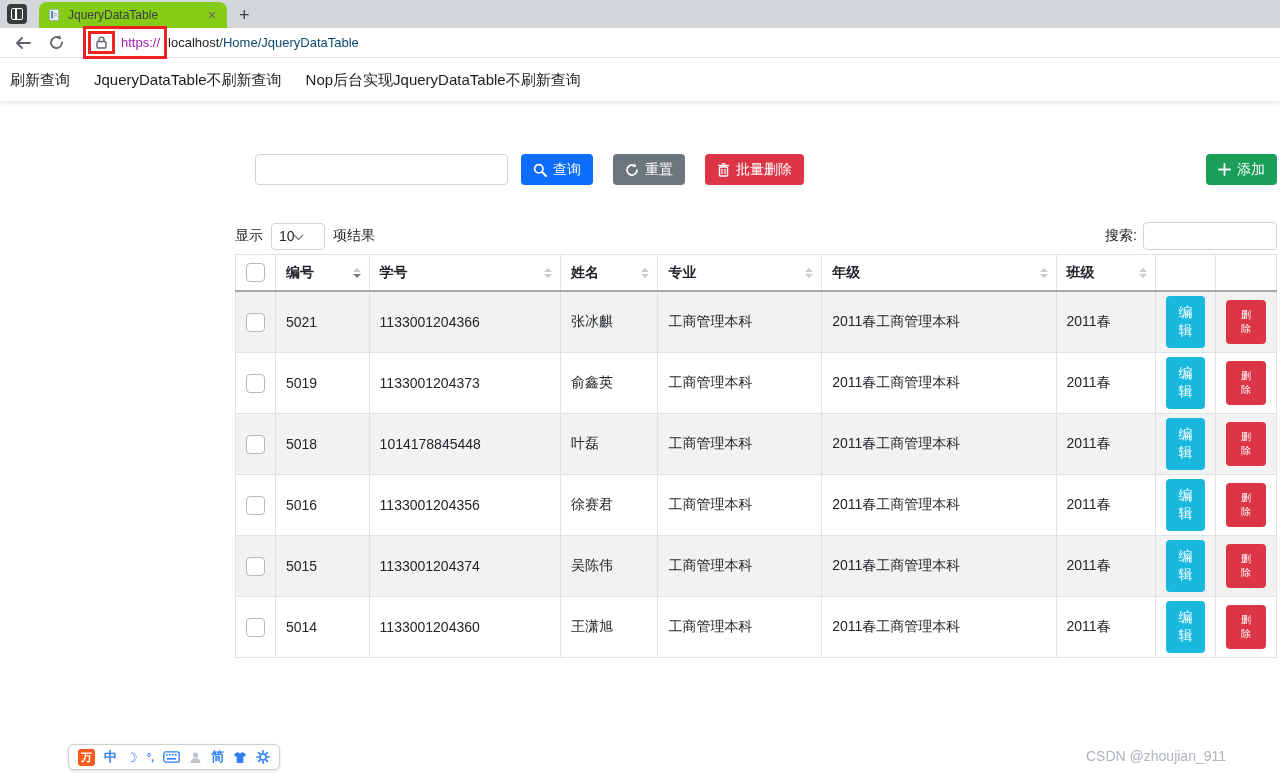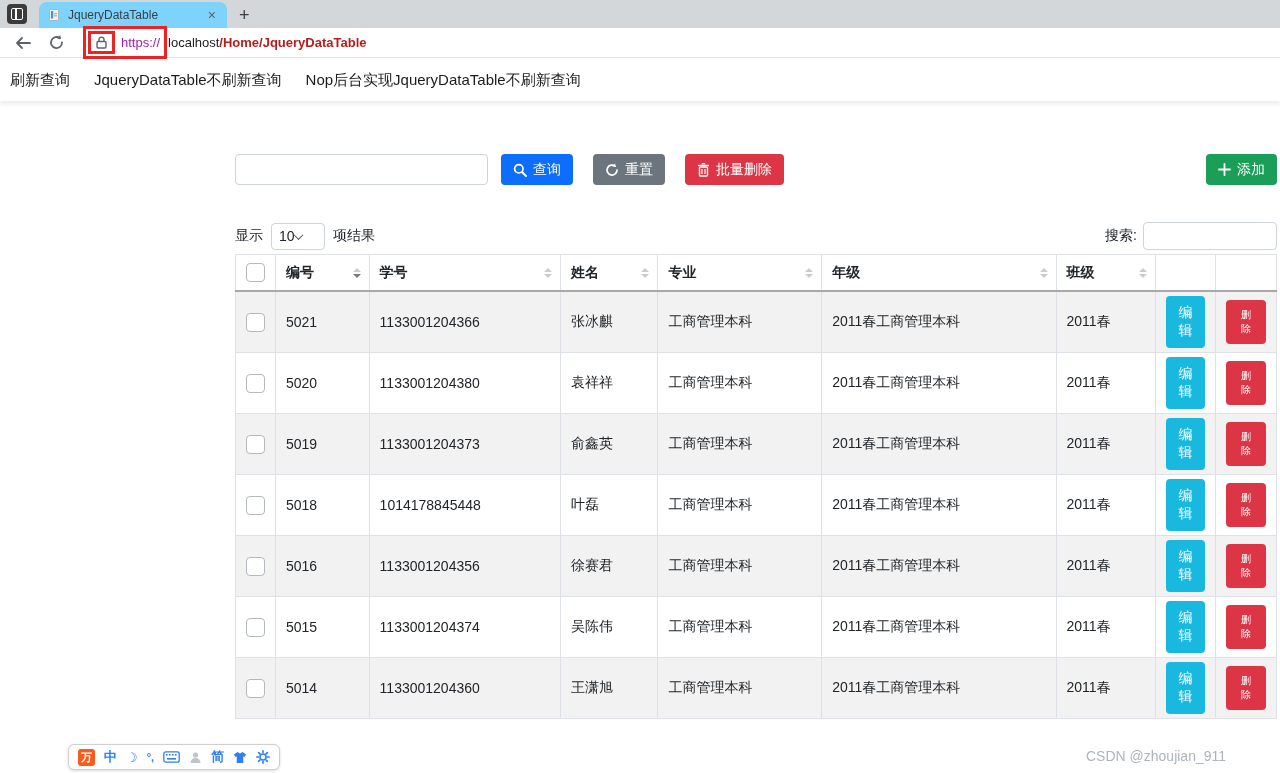--- a/index.html
+++ b/index.html
@@ -6,39 +6,39 @@
   html,body { width:1280px; height:773px; }
   body {
     font-family: "Liberation Sans", "DejaVu Sans", sans-serif;
     background:#fff; position:relative; overflow:hidden; color:#212529;
   }
   
   .tabstrip { position:absolute; top:0; left:0; width:1280px; height:28px; background:#d4d7da; display:flex; align-items:flex-end; }
   .tab-actions { width:20px; height:20px; background:#3b3b3b; border-radius:4px; margin:0 0 4px 7px; position:relative; }
   .tab-actions::before { content:""; position:absolute; inset:4px; border:1.5px solid #fff; border-radius:2px; }
   .tab-actions::after { content:""; position:absolute; left:8px; top:4px; width:1.5px; height:12px; background:#fff; }
-  .tab { width:188px; height:26px; background:#7dd3fc; border-radius:8px 8px 0 0; margin-left:12px; display:flex; align-items:center; padding:0 8px; }
+  .tab { width:188px; height:26px; background:#84cc16; border-radius:8px 8px 0 0; margin-left:12px; display:flex; align-items:center; padding:0 8px; }
   .tab-title { font-size:12px; color:#3c4043; flex:1; margin-left:7px; white-space:nowrap; overflow:hidden; }
   .tab-close { font-size:14px; color:#5f6368; padding:0 3px; cursor:default; }
   .newtab { font-size:18px; color:#3c4043; margin:0 0 3px 12px; line-height:20px; }
   .urlbar { position:absolute; top:28px; left:0; width:1280px; height:30px; background:#fff; border-bottom:1px solid #e2e2e2; display:flex; align-items:center; }
   .nav-ic { margin-left:14px; display:inline-flex; }
   .url-group { display:flex; align-items:center; margin-left:18px; }
   .red-outer { display:flex; align-items:center; border:3px solid #e22; padding:2px 4px 2px 2px; }
   .red-inner { display:flex; align-items:center; justify-content:center; border:3px solid #e22; padding:2px 5px; margin-right:6px; }
   .url-scheme { font-size:13px; color:#a21caf; }
   .url-host { font-size:13px; color:#202124; margin-left:1px; }
-  .url-path { font-size:13px; color:#b91c1c;font-weight:bold; }
+  .url-path { font-size:13px; color:#0c4a6e; }
   
   .pagenav { position:absolute; top:59px; left:0; width:1280px; height:42px; background:#fff; box-shadow:0 3px 5px rgba(0,0,0,.08); display:flex; align-items:center; }
   .pagenav a { font-size:15px; color:#1c1c1c; text-decoration:none; margin-left:10px; }
   .pagenav a + a { margin-left:24px; }
   
   .main { position:absolute; left:235px; top:154px; width:1042px; }
-  .toolbar { display:flex; align-items:flex-start; }
+  .toolbar { display:flex; align-items:flex-start;margin-left:20px; }
   .kw-input { width:253px; height:31px; border:1px solid #ced4da; border-radius:4px; padding:0 8px; font-size:14px; margin-right:13px; outline:none; }
   .btn { height:31px; border:none; border-radius:4px; color:#fff; font-size:14px; display:inline-flex; align-items:center; gap:6px; padding:0 12px; margin-right:20px; cursor:default; }
   .btn-primary { background:#0d6efd; }
   .btn-secondary { background:#6c757d; }
   .btn-danger { background:#dc3545; margin-right:0; }
   .btn-success { background:#1b9e57; margin-left:auto; margin-right:0; }
   .controls { display:flex; align-items:center; margin-top:37px; height:28px; font-size:14px; }
   .pagesize { display:inline-flex; align-items:center; justify-content:flex-start; width:54px; height:27px; border:1px solid #ced4da; border-radius:4px; padding:0 7px; margin:0 8px; }
   .chev { width:7px; height:7px; border-right:1.6px solid #555; border-bottom:1.6px solid #555; transform:rotate(45deg) translate(-1px,-1px); }
   .tbl-search { margin-left:auto; display:flex; align-items:center; gap:6px; }
@@ -234,31 +234,20 @@
     <td>5021</td>
     <td>1133001204366</td>
     <td>张冰麒</td>
     <td>工商管理本科</td>
     <td>2011春工商管理本科</td>
     <td>2011春</td>
     <td class="c-act"><button class="btn-edit">编辑</button></td>
     <td class="c-act"><button class="btn-del">删除</button></td>
   </tr>
 
-  <tr>
-    <td class="c-check"><span class="checkbox"></span></td>
-    <td>5020</td>
-    <td>1133001204380</td>
-    <td>袁祥祥</td>
-    <td>工商管理本科</td>
-    <td>2011春工商管理本科</td>
-    <td>2011春</td>
-    <td class="c-act"><button class="btn-edit">编辑</button></td>
-    <td class="c-act"><button class="btn-del">删除</button></td>
-  </tr>
 
   <tr>
     <td class="c-check"><span class="checkbox"></span></td>
     <td>5019</td>
     <td>1133001204373</td>
     <td>俞鑫英</td>
     <td>工商管理本科</td>
     <td>2011春工商管理本科</td>
     <td>2011春</td>
     <td class="c-act"><button class="btn-edit">编辑</button></td>

